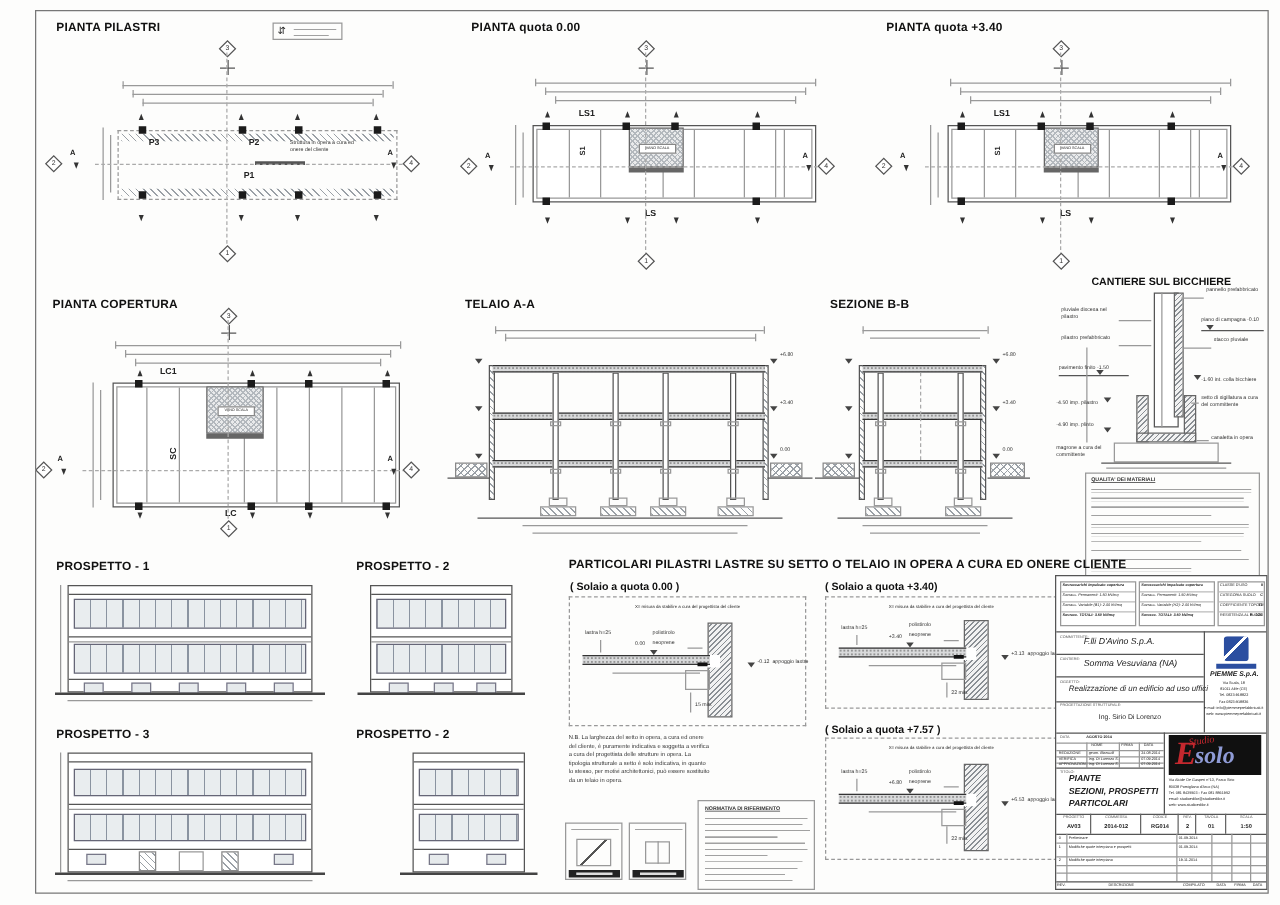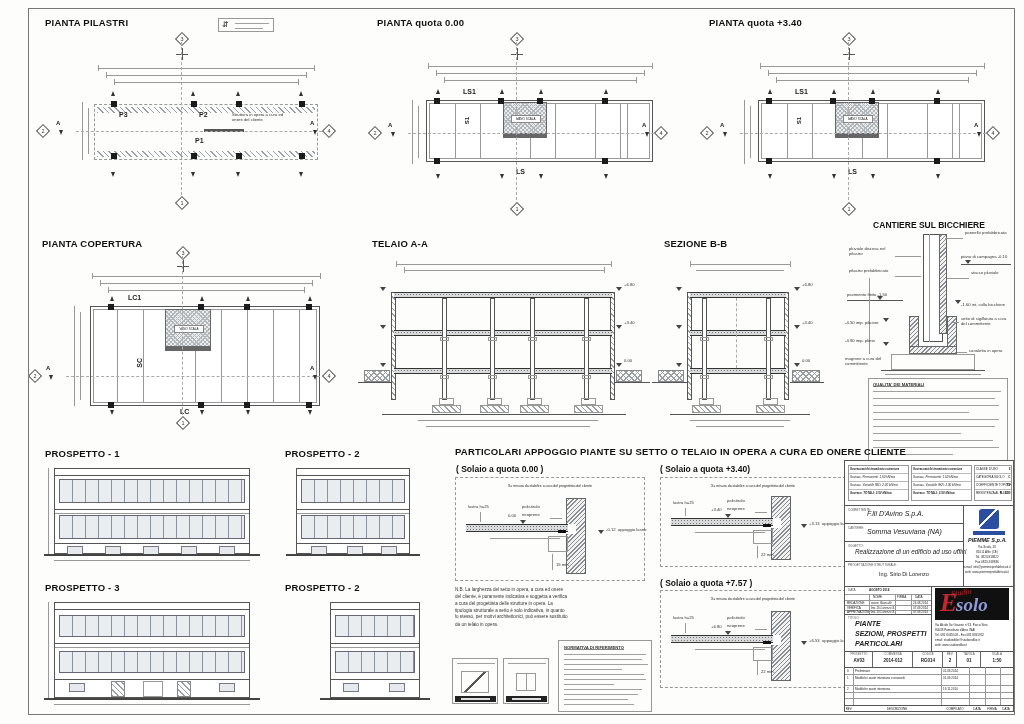--- a/index.html
+++ b/index.html
@@ -584,21 +584,21 @@
     <div class="hl2" style="left:0;top:40px;width:88px"></div>
         <div class="hl" style="left:0;top:44px;width:88px"></div>
     <div class="ribbon" style="left:4px;top:48px;width:80px;height:22px"></div>
     <div class="hl2" style="left:0;top:76px;width:88px"></div>
     <div class="win" style="left:12px;top:80px;width:16px;height:9px"></div>
         <div class="win" style="left:58px;top:80px;width:16px;height:9px"></div>
   </div>
   <div class="abs" style="left:42px;top:120px;width:110px;border-top:2px solid #444"></div>
 </div>
 
-<div class="ttl" style="left:455px;top:446px">PARTICOLARI APPOGGIO PIANTE SU SETTO O TELAIO IN OPERA A CURA ED ONERE CLIENTE</div>
+<div class="ttl" style="left:455px;top:446px">PARTICOLARI PILASTRI LASTRE SU SETTO O TELAIO IN OPERA A CURA ED ONERE CLIENTE</div>
 <div class="sub" style="left:456px;top:464px">( Solaio a quota 0.00 )</div>
 <div class="sub" style="left:660px;top:464px">( Solaio a quota +3.40)</div>
 <div class="sub" style="left:660px;top:578px">( Solaio a quota +7.57 )</div>
 
 <div class="dashed" style="left:455px;top:477px;width:190px;height:104px">
   <div class="t3m" style="top:6px;font-size:7px">X= misura da stabilire a cura del progettista del cliente</div>
   <div class="hatchd" style="left:110px;top:20px;width:20px;height:76px"></div>
   <div class="abs" style="left:106px;top:46px;width:14px;height:10px;background:#fff"></div>
   <div class="slab" style="left:10px;top:46px;width:102px;height:8px"></div>
   <div class="hl" style="left:34px;top:60px;width:70px"></div>

